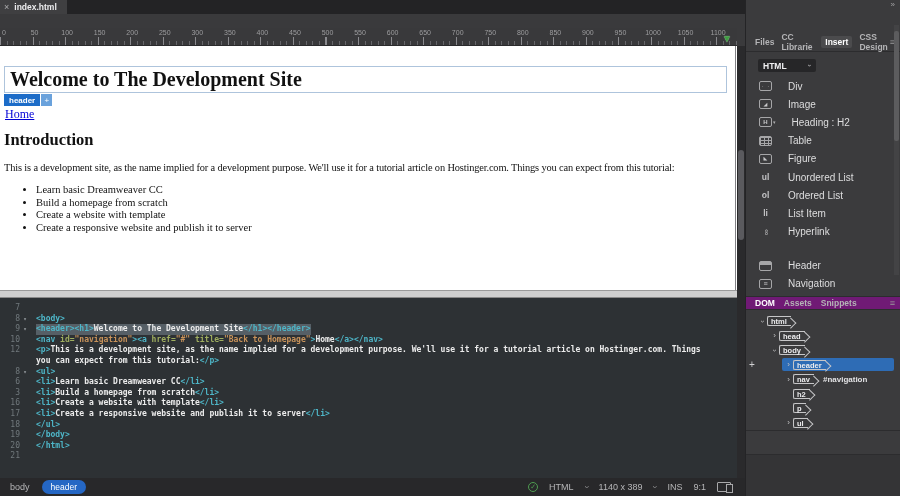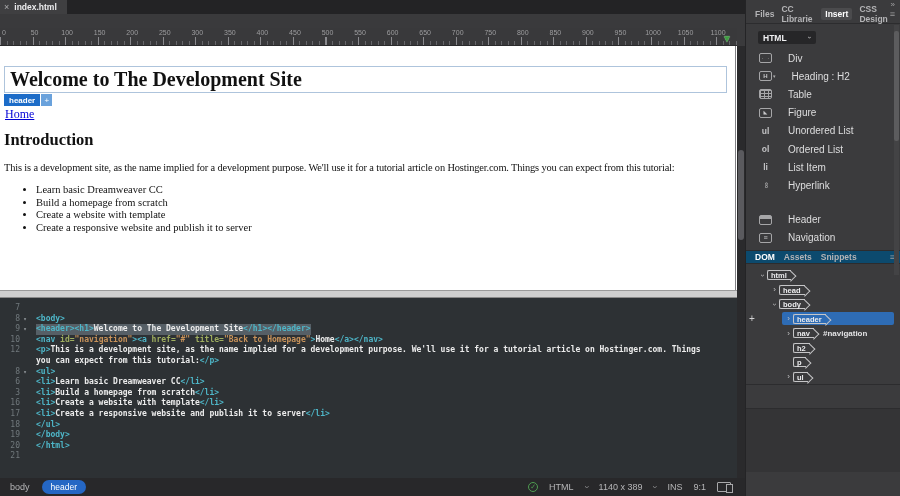--- a/index.html
+++ b/index.html
@@ -91,21 +91,21 @@
     border-radius:1px; }
   .dev-icon::after { content:""; position:absolute; right:-3px; bottom:-2px; width:5px; height:7px;
     border:1px solid #a8a8aa; background:#28282a; }
 
   
   .panel { position:absolute; left:745px; top:0; width:155px; height:496px; background:#3b3b3d;
     border-left:1px solid #242426; }
   .panel-top { height:9px; position:relative; }
   .panel-top .more { position:absolute; right:5px; top:0; color:#a0a0a2; font-size:8px; }
   .panel-tabs { display:flex; align-items:center; gap:7px; padding:0 6px 4px 9px;
-    border-bottom:1px solid #2c2c2e; position:relative; height:15px; }
+    border-bottom:1px solid #2c2c2e; position:relative; height:15px;margin-top:28px; }
   .panel-tabs .ptab { color:#b4b4b6; font-size:8.5px; font-weight:bold; }
   .panel-tabs .ptab.active { color:#ffffff; background:#4b4b4d; border-radius:2px; padding:1px 4px; }
   .panel-tabs .menu { position:absolute; right:5px; color:#9a9a9c; font-size:9px; }
   .cat-dd { margin:7px 0 0 12px; width:58px; height:13px; background:#262628; border-radius:2px;
     color:#f0f0f2; font-size:8.5px; font-weight:bold; display:flex; align-items:center;
     padding:0 5px; justify-content:space-between; }
   .cat-dd .chev-down { font-size:8px; }
 
   .ins-items { margin-top:5px; }
   .ins-item { height:18.2px; display:flex; align-items:center; padding-left:13px; }
@@ -125,21 +125,21 @@
   .icon-hyperlink::before { content:"∞"; display:inline-block; transform:rotate(90deg);
     font-size:8px; color:#c2c2c4; }
   .icon-header { background:linear-gradient(#a6a6a8 0 3px, transparent 3px); }
   .icon-navigation::before { content:"≡"; font-size:7px; }
   .mini-chev { color:#b0b0b2; font-size:5px; margin-left:1px; }
   .ins-label { margin-left:16px; color:#dededf; font-size:10px; }
   .ins-sep { height:16px; }
 
   
   .dom-tabs { display:flex; align-items:center; gap:9px; padding-left:9px; height:14px;
-    border-top:1px solid #2c2c2e; border-bottom:1px solid #2c2c2e; background:#0c4a6e;
+    border-top:1px solid #2c2c2e; border-bottom:1px solid #2c2c2e; background:#701a75;
     position:relative; margin-top:3px; }
   .dom-tabs .ptab { color:#b4b4b6; font-size:8.5px; font-weight:bold; }
   .dom-tabs .ptab.active { color:#ffffff; }
   .dom-tabs .menu { position:absolute; right:5px; color:#9a9a9c; font-size:9px; }
   .dom-tree { padding-top:4px; }
   .dom-row { height:14.5px; display:flex; align-items:center; position:relative; }
   .row-body { display:flex; align-items:center; height:13px; border-radius:2px;
     padding:0 4px 0 2px; }
   .dom-row.selected .row-body { background:#2e6cb5; margin-right:6px; flex:1; }
   .dom-row .exp { width:9px; color:#c0c0c2; font-size:8px; text-align:center; flex:none; }
@@ -254,20 +254,24 @@
     <div class="cat-dd">
       <span>HTML</span>
       <span class="chev-down">›</span>
     </div>
     <div class="ins-items">
         <div class="ins-item">
           <span class="ins-icon icon-div"></span>
           <span class="ins-label">Div</span>
         </div>
         <div class="ins-item">
+          <span class="ins-icon icon-image"></span>
+          <span class="ins-label">Image</span>
+        </div>
+        <div class="ins-item">
           <span class="ins-icon icon-heading"></span>
           <span class="mini-chev">▾</span>
           <span class="ins-label">Heading : H2</span>
         </div>
         <div class="ins-item">
           <span class="ins-icon icon-table"></span>
           <span class="ins-label">Table</span>
         </div>
         <div class="ins-item">
           <span class="ins-icon icon-figure"></span>

